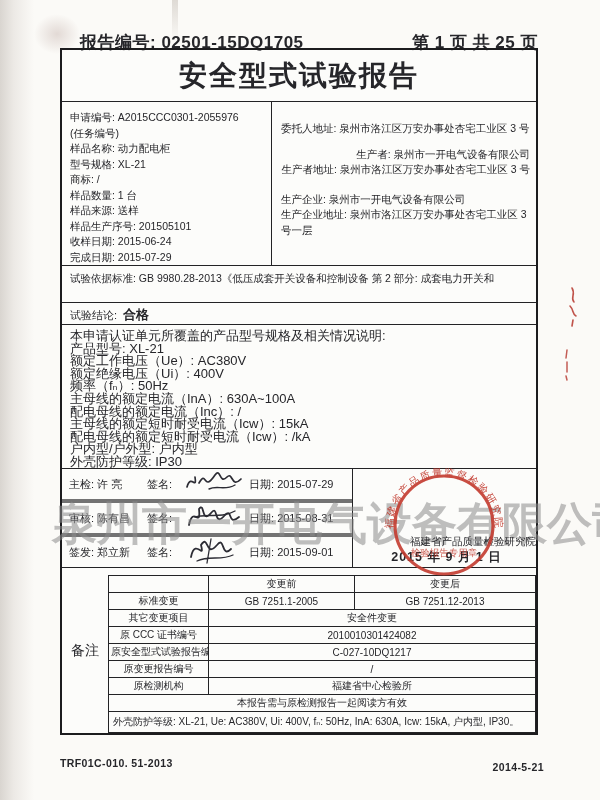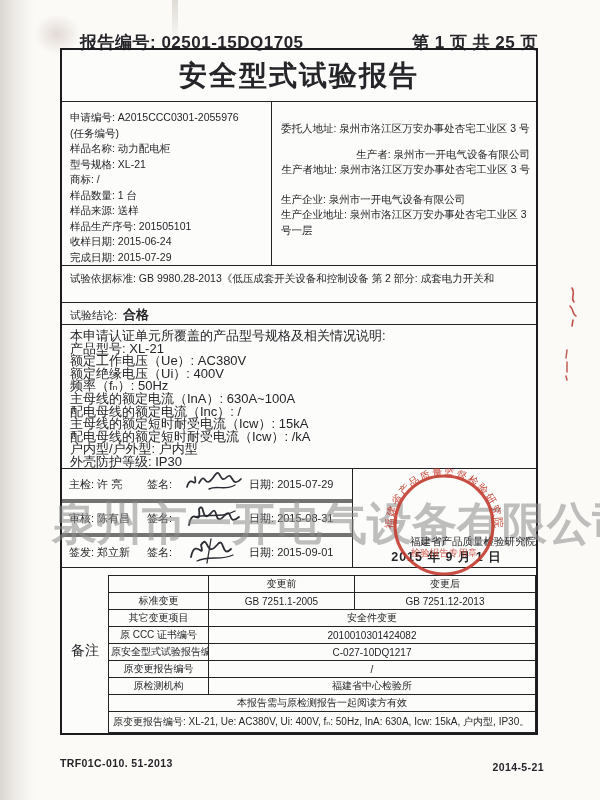--- a/index.html
+++ b/index.html
@@ -236,21 +236,21 @@
           <td colspan="2">/</td>
         </tr>
         <tr>
           <td>原检测机构</td>
           <td colspan="2">福建省中心检验所</td>
         </tr>
         <tr>
           <td colspan="3">本报告需与原检测报告一起阅读方有效</td>
         </tr>
         <tr>
-          <td colspan="3" class="params">原变更报告编号: XL-21, Ue: AC380V, Ui: 400V, fₙ: 50Hz, InA: 630A, Icw: 15kA, 户内型, IP30。</td>
+          <td colspan="3" class="params">外壳防护等级: XL-21, Ue: AC380V, Ui: 400V, fₙ: 50Hz, InA: 630A, Icw: 15kA, 户内型, IP30。</td>
         </tr>
       </tbody>
         </table>
     </div>
   </div>
 
 </div>
 
 <div class="watermark">泉州市一开电气设备有限公司</div>
 

